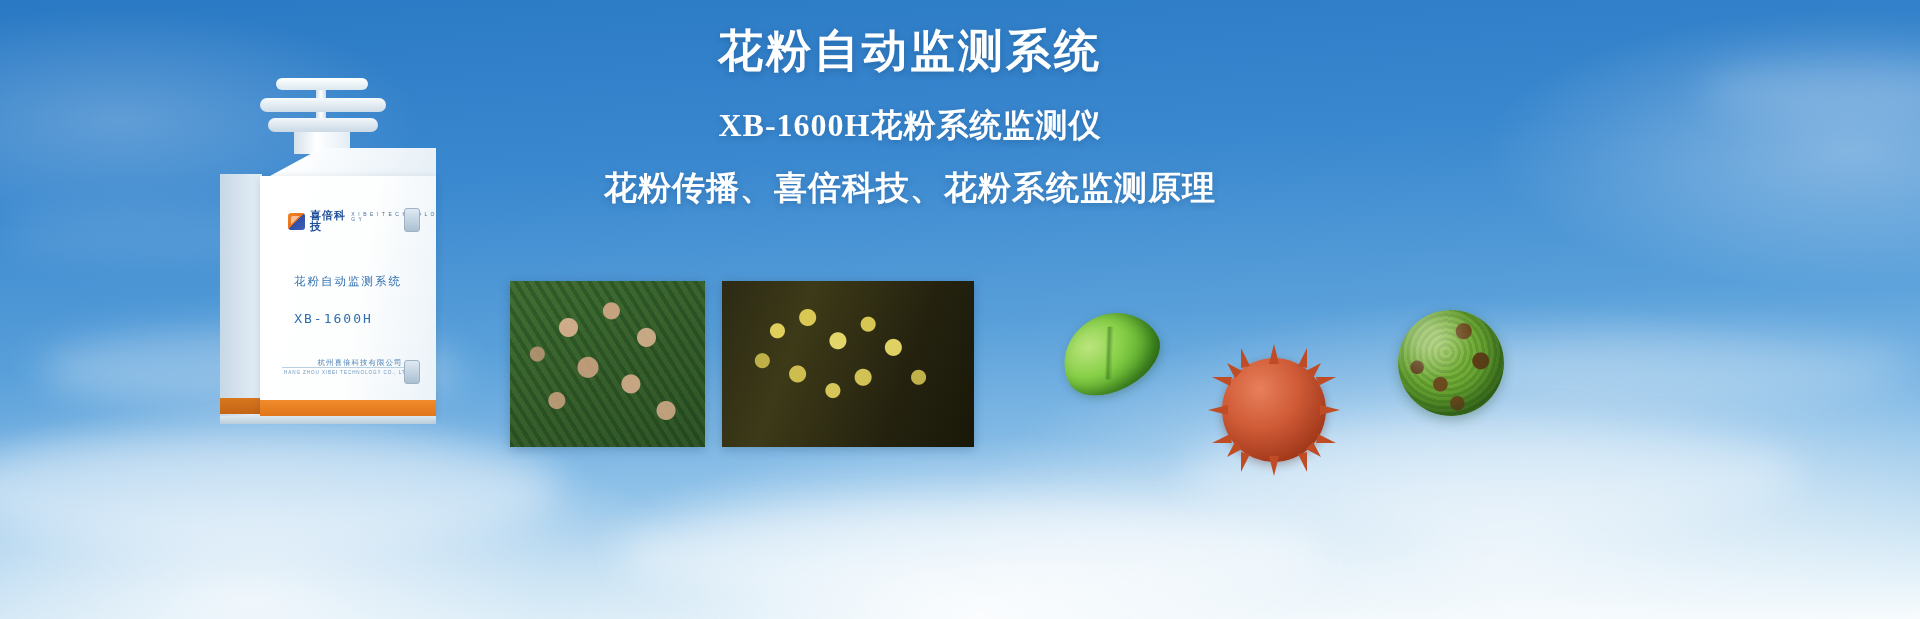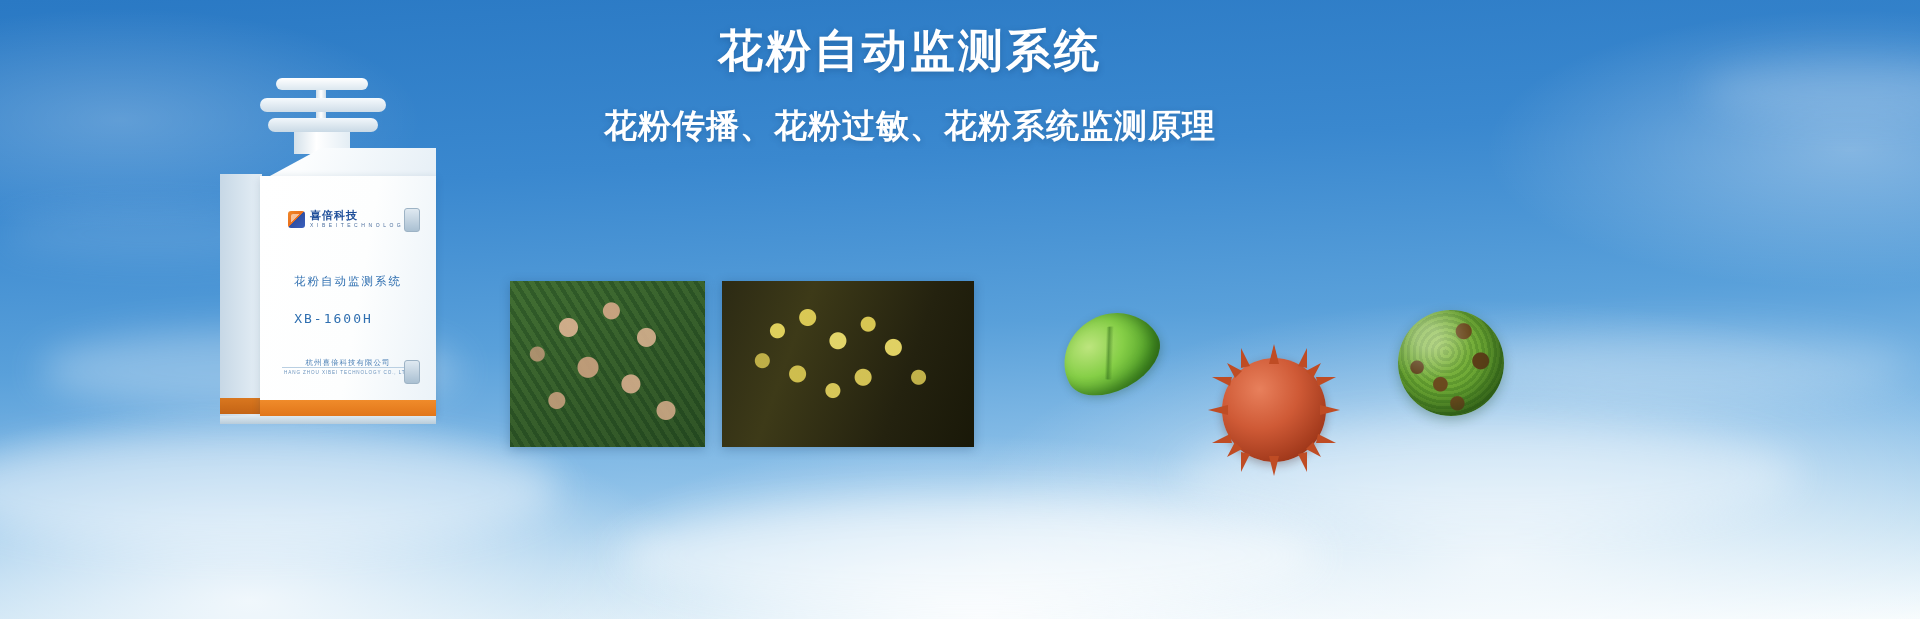--- a/index.html
+++ b/index.html
@@ -107,36 +107,36 @@
   .logo-mark{
     width:17px;height:17px;border-radius:3px;
     background:linear-gradient(135deg,#f0882a 0%,#e96f1c 48%,#2f4fa3 48%,#3a5fbd 100%);
     position:relative;flex:0 0 auto;
   }
   .logo-mark::after{
     content:"";position:absolute;left:3px;top:3px;width:11px;height:11px;
     background:linear-gradient(135deg,#ffffff 0%,#ffffff 40%,transparent 40%);
     opacity:.55;border-radius:2px;
   }
-  .logo-txt{display:flex;flex-direction:column;line-height:1;}
+  .logo-txt{display:flex;flex-direction:row;line-height:1;}
   .logo-cn{font-size:11px;color:#1f4f9a;font-weight:bold;letter-spacing:1px;}
   .logo-en{font-size:5px;color:#4a6d9c;letter-spacing:1.1px;margin-top:2px;}
 
   .dev-label-1{
     position:absolute;left:0;top:98px;width:176px;text-align:center;
     font-size:11.5px;color:#2f6fb0;letter-spacing:2px;
   }
   .dev-label-2{
     position:absolute;left:0;top:135px;width:147px;text-align:center;
     font-family:"DejaVu Sans Mono","Liberation Mono",monospace;
     font-size:13px;color:#2f6fb0;letter-spacing:2px;
   }
   .dev-label-3{
     position:absolute;left:0;top:182px;width:176px;text-align:center;
-    font-size:7.5px;color:#4a7fb5;letter-spacing:1px;
+    font-size:7.5px;color:#4a7fb5;letter-spacing:1px;padding-left:12px;
   }
   .dev-label-4{
     position:absolute;left:0;top:194px;width:176px;text-align:center;
     font-size:4.6px;color:#6b93bd;letter-spacing:.9px;
   }
   .dev-rule{
     position:absolute;left:22px;top:191px;width:132px;height:1px;background:#b9cfe2;
   }
 
   
@@ -241,21 +241,22 @@
     </div>
 
     <div class="dev-latch latch-1"></div>
     <div class="dev-latch latch-2"></div>
     <div class="dev-base"></div>
     <div class="dev-foot"></div>
   </div>
 
   <div class="headings">
     <div class="h-title">花粉自动监测系统</div>
-    <div class="h-sub2">花粉传播、花粉过敏、花粉系统监测原理</div>
+    <div class="h-sub1">XB-1600H花粉系统监测仪</div>
+    <div class="h-sub2">花粉传播、喜倍科技、花粉系统监测原理</div>
   </div>
 
   <div class="photo photo-cypress"></div>
   <div class="photo photo-catkin"></div>
 
   <div class="grain grain-oval"></div>
 
   <div class="grain grain-spiky">
     <svg class="spikes" viewBox="0 0 132 132">
       <g fill="#b4441f">

